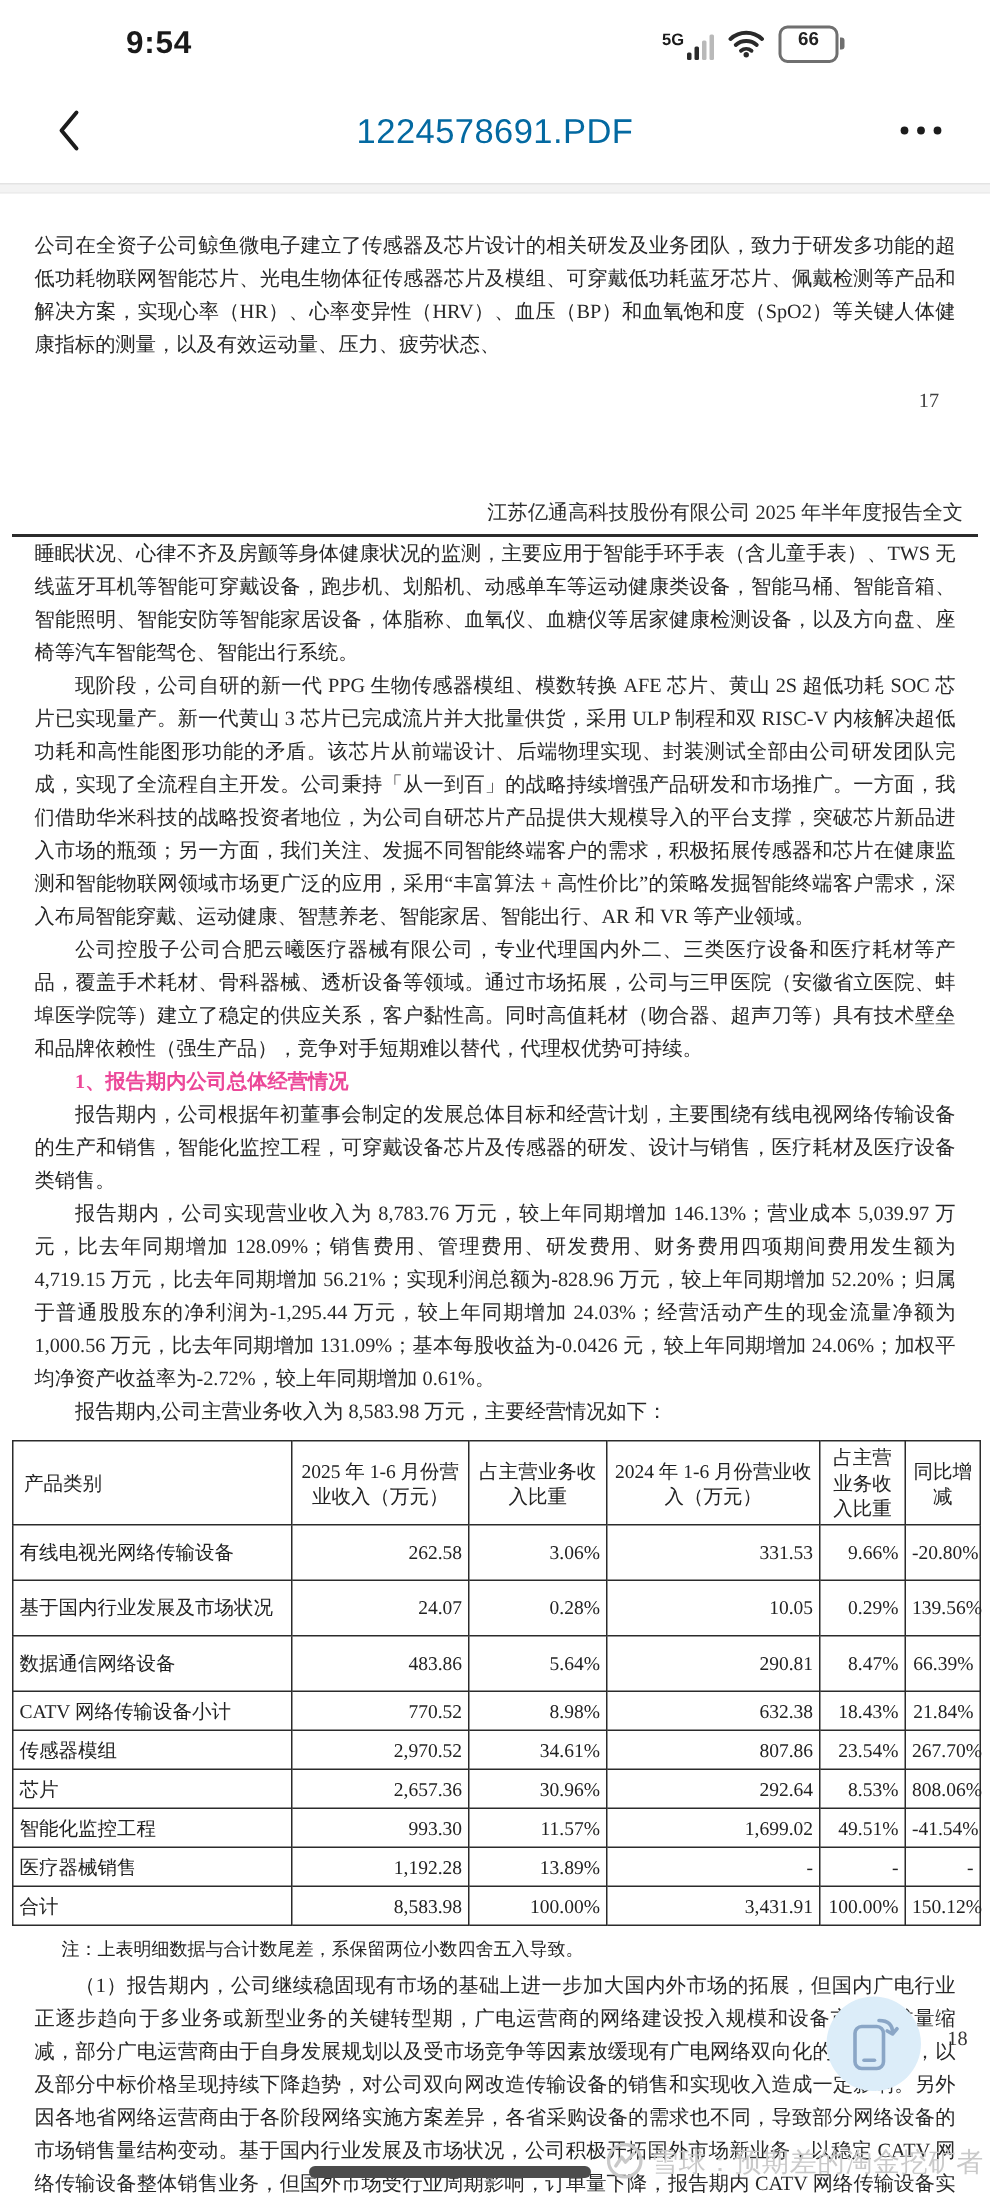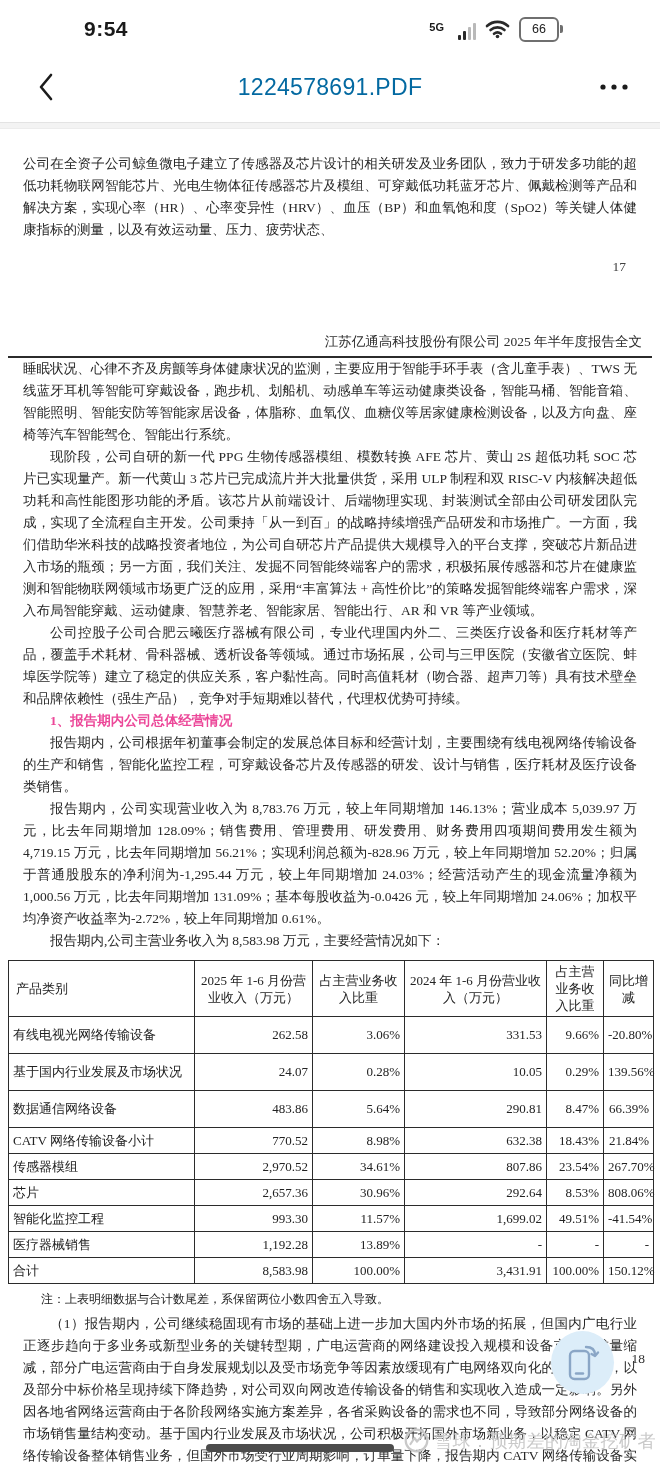--- a/index.html
+++ b/index.html
@@ -3,28 +3,28 @@
 <meta charset="utf-8">
 <style>
   html,body{margin:0;padding:0;background:#ffffff;}
   .screen{position:relative;width:660px;height:1467px;background:#ffffff;overflow:hidden;
           font-family:"Liberation Sans",sans-serif;}
   
   .status-bar{position:absolute;top:0;left:0;width:537px;height:52px;display:flex;
               align-items:center;justify-content:space-between;padding:6px 22px 0 36px;box-sizing:border-box;margin-left:48px;}
   .sb-time{font-size:21px;font-weight:600;color:#1a1a1a;letter-spacing:.5px;}
   .sb-icons{display:flex;align-items:center;gap:9px;}
-  .sb-net{display:flex;align-items:flex-end;gap:13px;position:relative;padding-top:4px;}
+  .sb-net{display:flex;align-items:flex-end;gap:1px;position:relative;padding-top:4px;}
   .sb-net .net-label{font-size:11px;font-weight:600;color:#1a1a1a;position:relative;top:-7px;margin-right:1px;}
   .bars{display:flex;align-items:flex-end;gap:2px;}
   .bar{width:3px;background:#2a2a2a;border-radius:1px;}
   .bar.dim{background:#b9b9b9;}
   .battery{display:flex;align-items:center;}
   .batt-body{width:36px;height:21px;border:2px solid #6f6f6f;border-radius:6px;display:flex;
-             align-items:center;justify-content:center;font-size:12.5px;font-weight:400;color:#222;}
+             justify-content:center;font-size:12.5px;font-weight:700;color:#222;}
   .batt-nub{width:3px;height:8px;background:#6f6f6f;border-radius:0 2px 2px 0;margin-left:1px;}
   
   .app-bar{position:absolute;top:52px;left:0;width:660px;height:70px;display:flex;align-items:center;
            justify-content:space-between;padding:0 26px;box-sizing:border-box;background:#fff;}
   .ab-title{position:absolute;left:0;right:0;text-align:center;font-size:23px;color:#0369a1;
             font-weight:400;letter-spacing:.3px;}
   .ab-back,.ab-more{position:relative;z-index:2;width:40px;height:40px;display:flex;align-items:center;justify-content:center;}
   .divider{position:absolute;top:122px;left:0;width:660px;height:7px;background:#f3f3f3;
            border-top:1px solid #e3e3e3;border-bottom:1px solid #ececec;box-sizing:border-box;}
   

